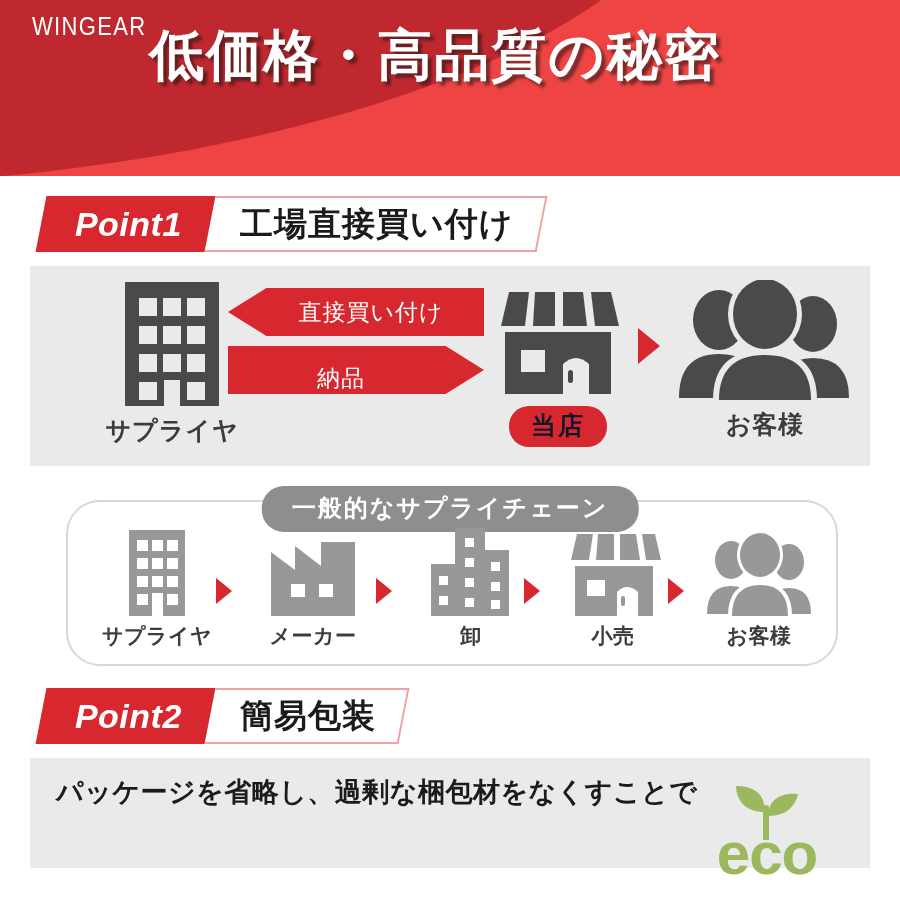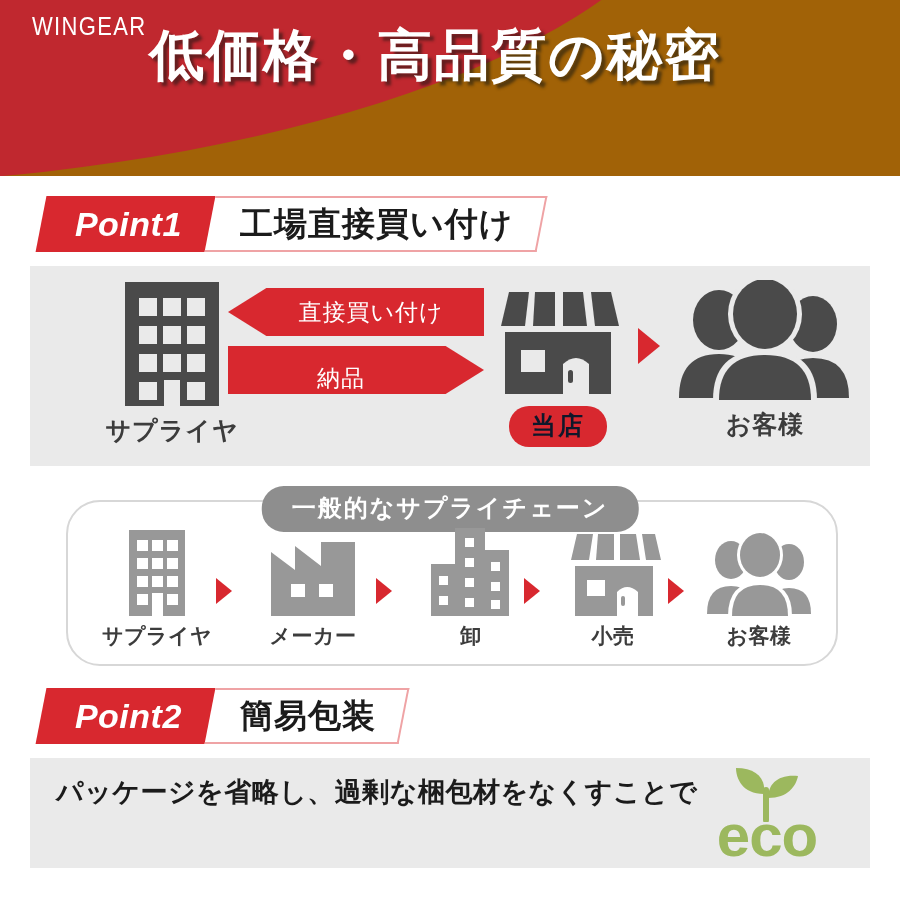--- a/index.html
+++ b/index.html
@@ -20,21 +20,21 @@
     background: #ffffff;
     overflow: hidden;
   }
 
   
   .header {
     position: absolute;
     left: 0; top: 0;
     width: 900px;
     height: 176px;
-    background: #a16207;
+    background: #ef4444;
     overflow: hidden;
   }
   .header-red-swoosh {
     position: absolute;
     left: -40px;
     top: -150px;
     width: 740px;
     height: 300px;
     background: #c0282f;
     border-bottom-right-radius: 100% 86%;
@@ -256,21 +256,21 @@
     font-size: 27px;
     font-weight: bold;
     color: #1b1b1b;
     line-height: 1.55;
     letter-spacing: 0.5px;
     white-space: nowrap;
   }
   #eco-logo {
     position: absolute;
     right: 38px;
-    top: 6px;
+    top: 24px;
     width: 130px;
     height: 100px;
   }
   .eco-word {
     position: absolute;
     left: 0;
     bottom: -2px;
     width: 130px;
     text-align: center;
     color: #9cb85e;

